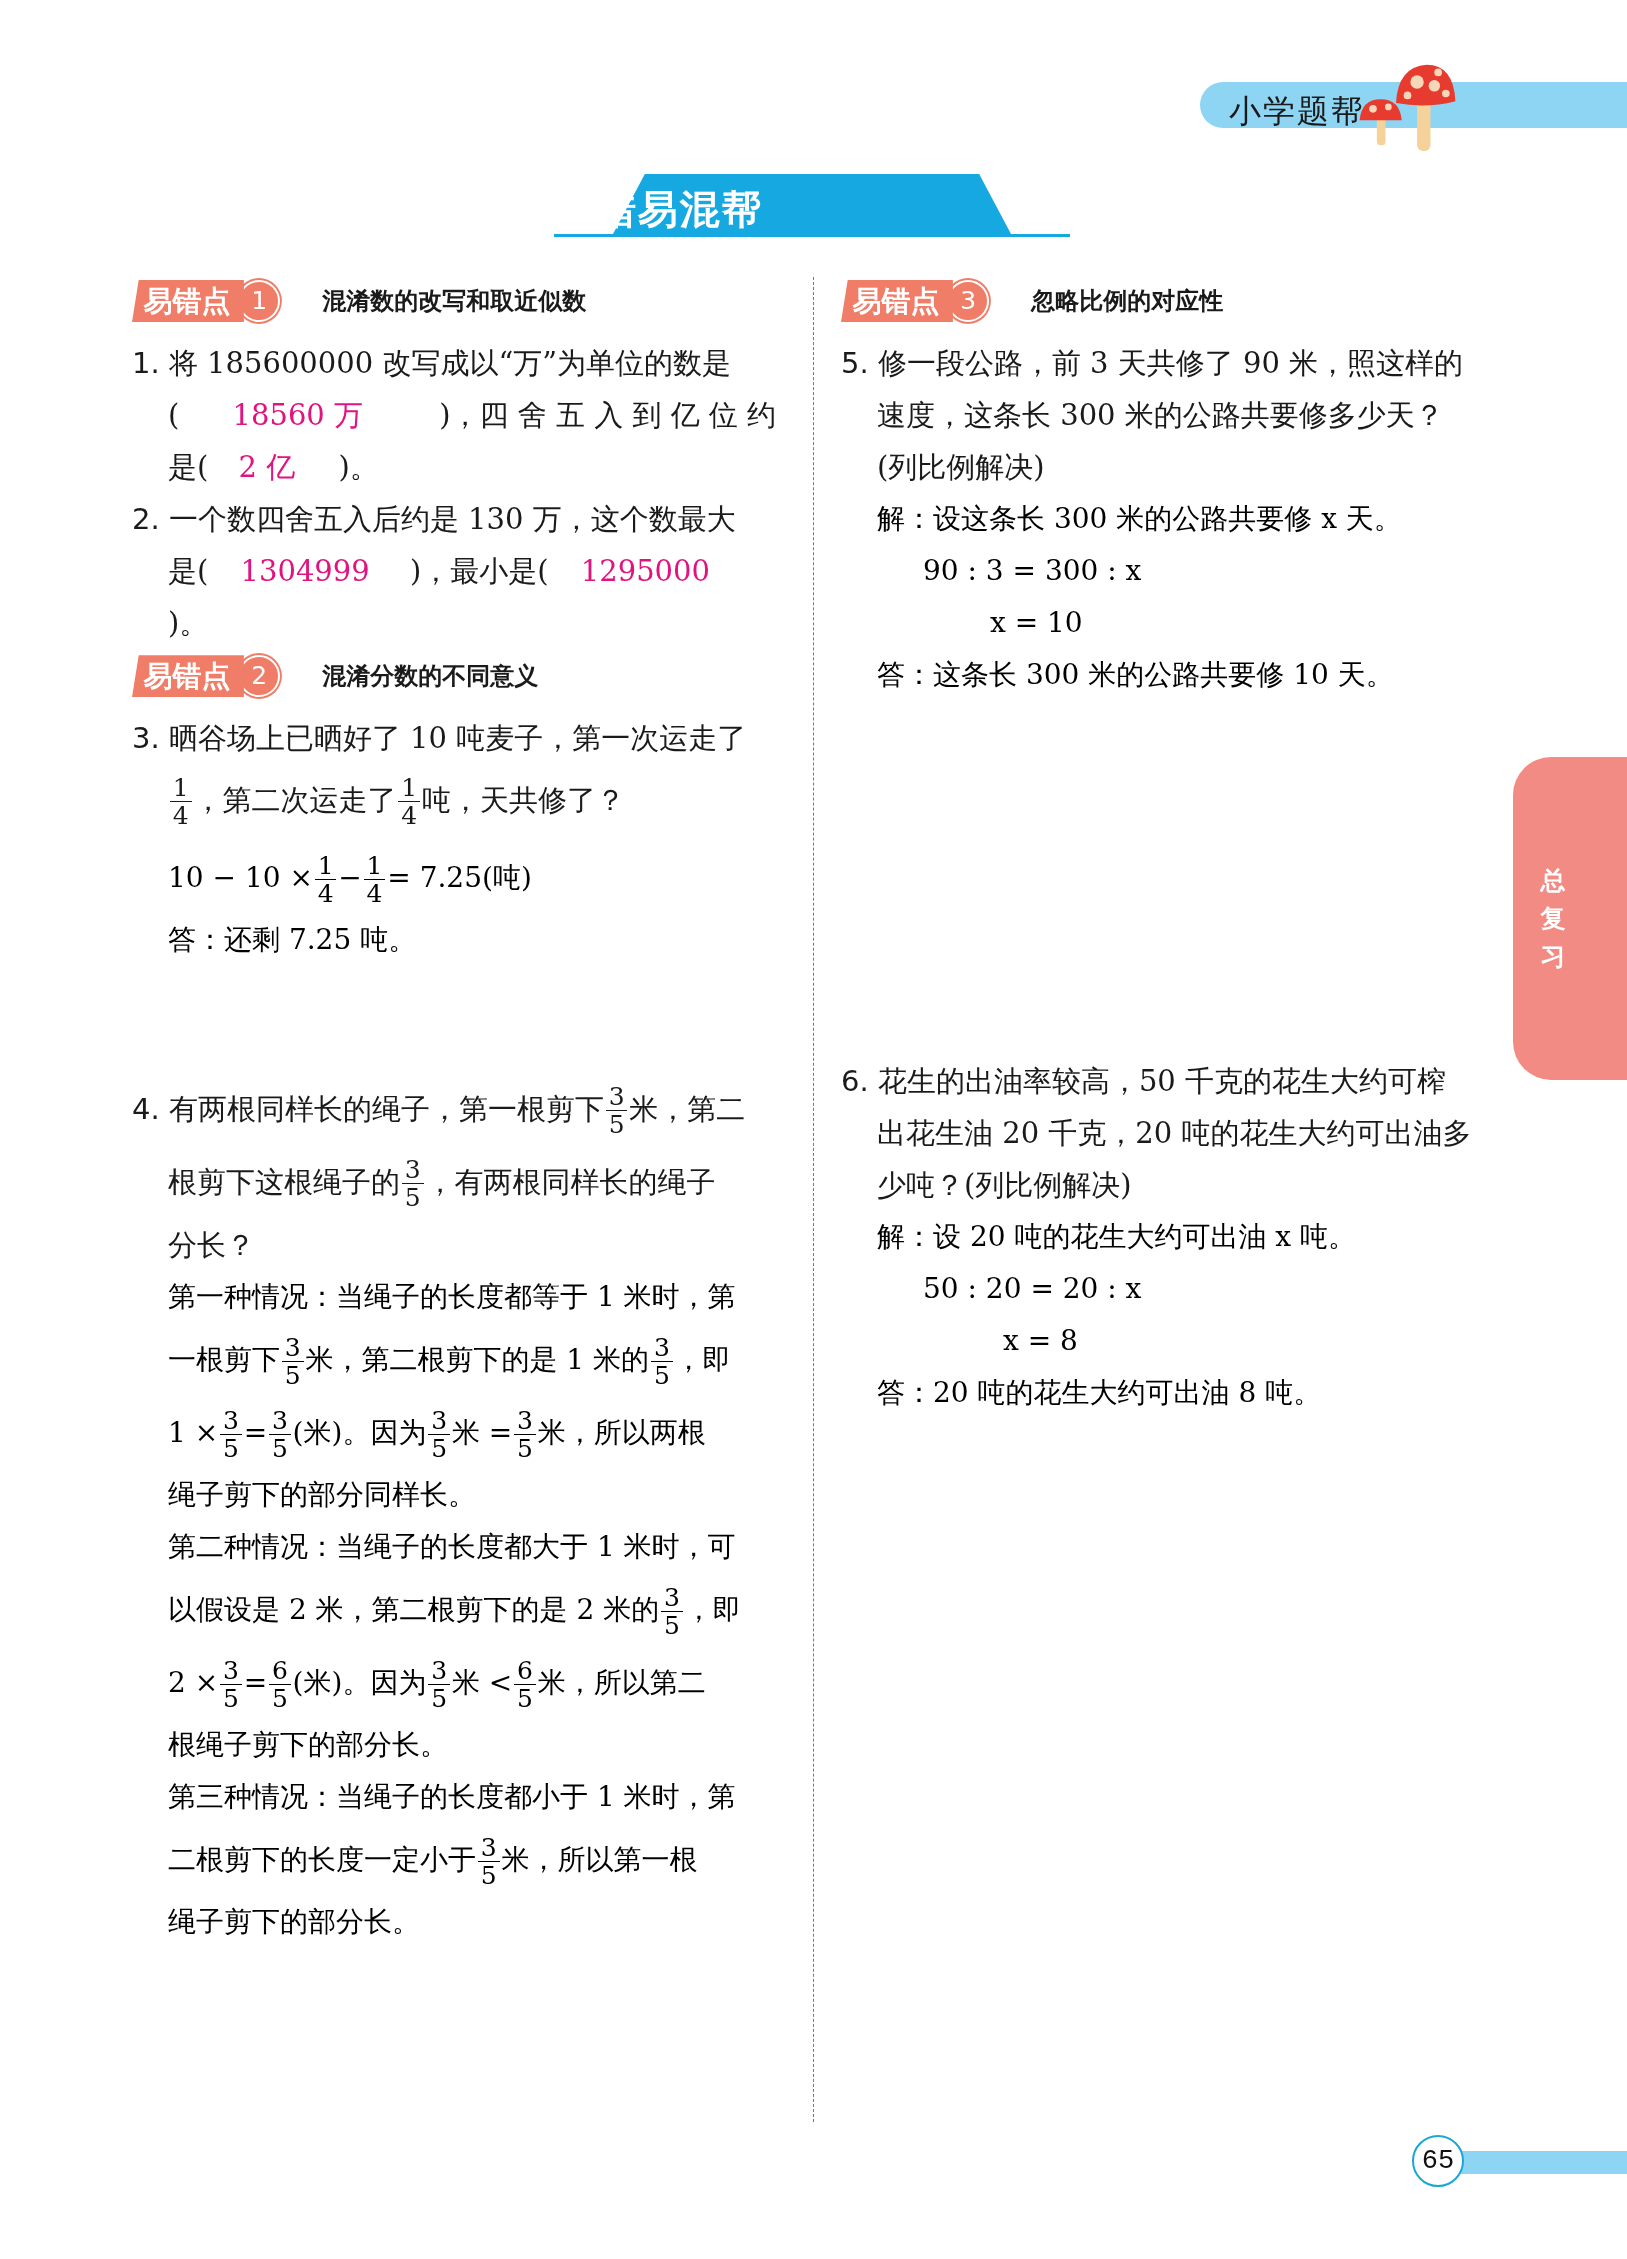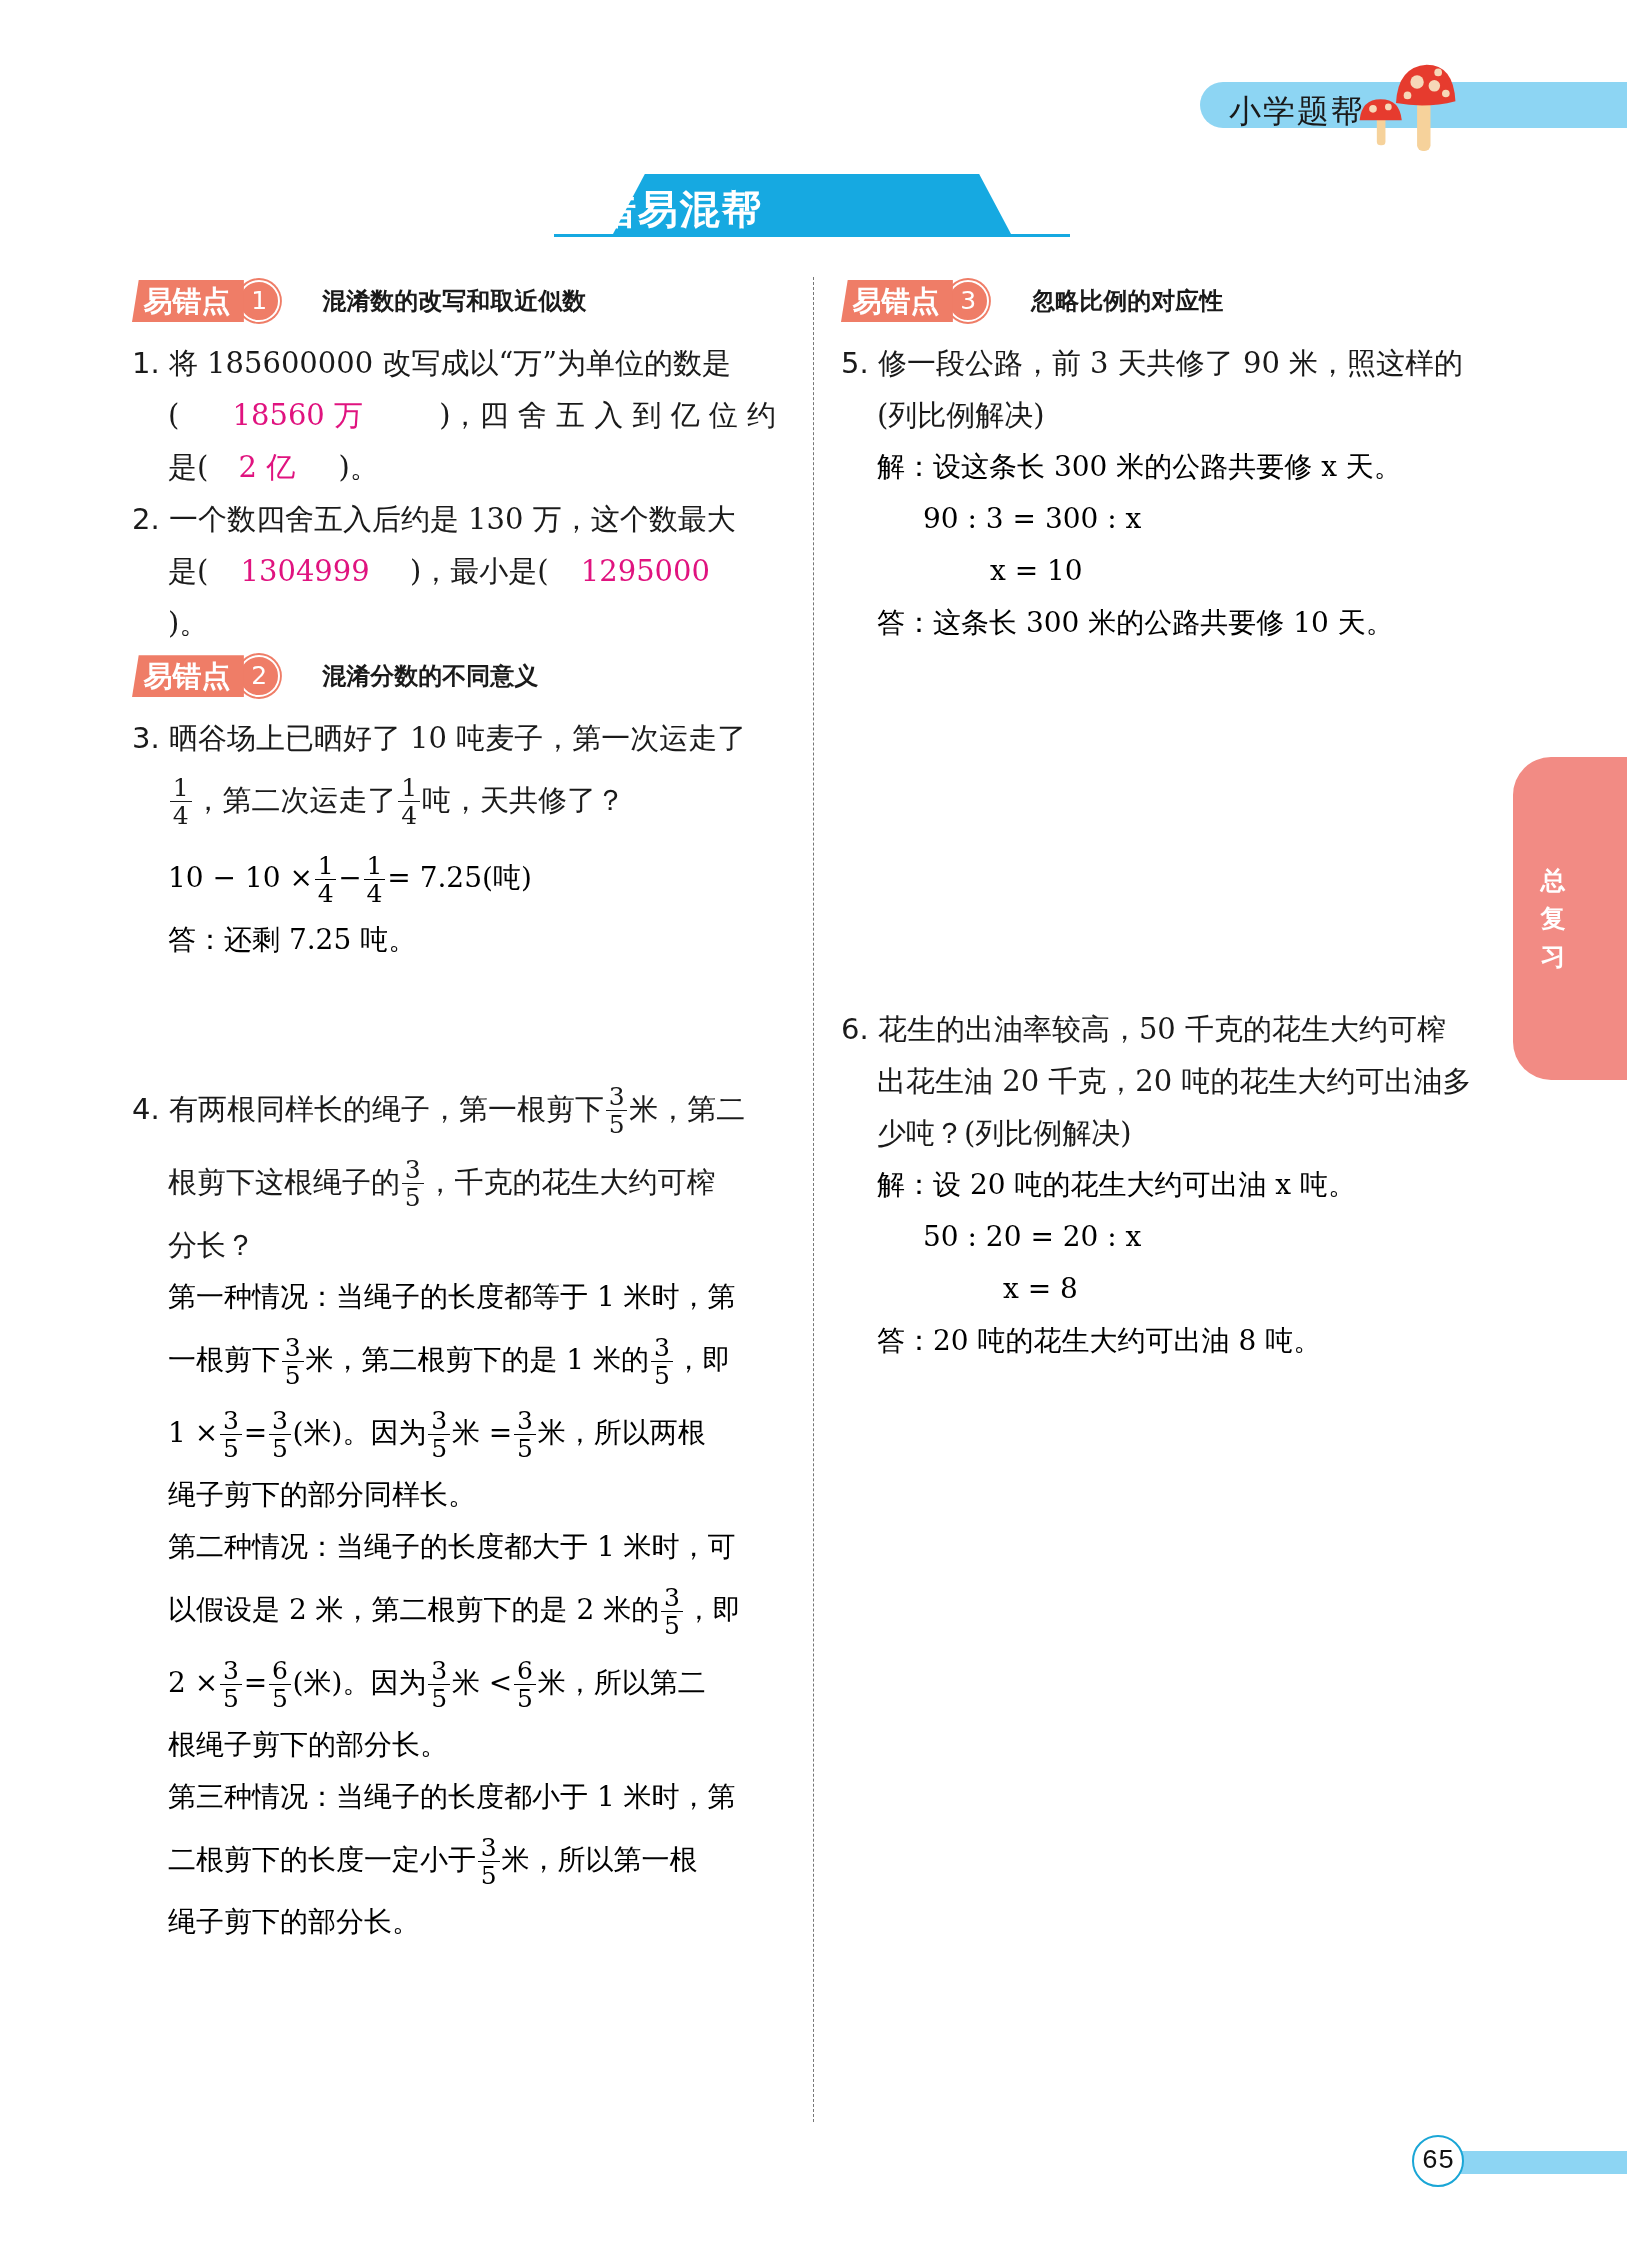--- a/index.html
+++ b/index.html
@@ -154,21 +154,21 @@
   </div>
 
   <div style="margin-top:107px">
     <p class="q tall"><span class="num">4.</span> <span>有两根同样长的绳子，第一根剪下</span><span class="frac">
           <span class="n">3</span>
           <span class="d">5</span>
         </span><span>米，第二</span></p>
     <p class="q indent tall"><span>根剪下这根绳子的</span><span class="frac">
           <span class="n">3</span>
           <span class="d">5</span>
-        </span><span>，千克的花生大约可榨</span></p>
+        </span><span>，有两根同样长的绳子</span></p>
     <p class="q indent">分长？</p>
 
     <div class="sol" style="padding-left:36px">
       <div>第一种情况：当绳子的长度都等于 1 米时，第</div>
       <div class="tall"><span>一根剪下</span><span class="frac">
             <span class="n">3</span>
             <span class="d">5</span>
           </span><span>米，第二根剪下的是 1 米的</span><span class="frac">
             <span class="n">3</span>
             <span class="d">5</span>
@@ -226,20 +226,21 @@
   <div class="badge-row">
     <div class="badge">
       <span class="badge-tag">易错点</span>
       <span class="badge-num">3</span>
     </div>
     <span class="badge-title">忽略比例的对应性</span>
   </div>
 
   <div>
     <p class="q"><span class="num">5.</span> <span>修一段公路，前 3 天共修了 90 米，照这样的</span></p>
+    <p class="q indent">速度，这条长 300 米的公路共要修多少天？</p>
     <p class="q indent">(列比例解决)</p>
     <div class="sol">
       <div>解：设这条长 300 米的公路共要修 x 天。</div>
       <div class="sol-eq1" style="padding-left:46px">90 : 3 = 300 : x</div>
       <div style="padding-left:113px">x = 10</div>
       <div>答：这条长 300 米的公路共要修 10 天。</div>
     </div>
   </div>
 
   <div style="margin-top:354px">

